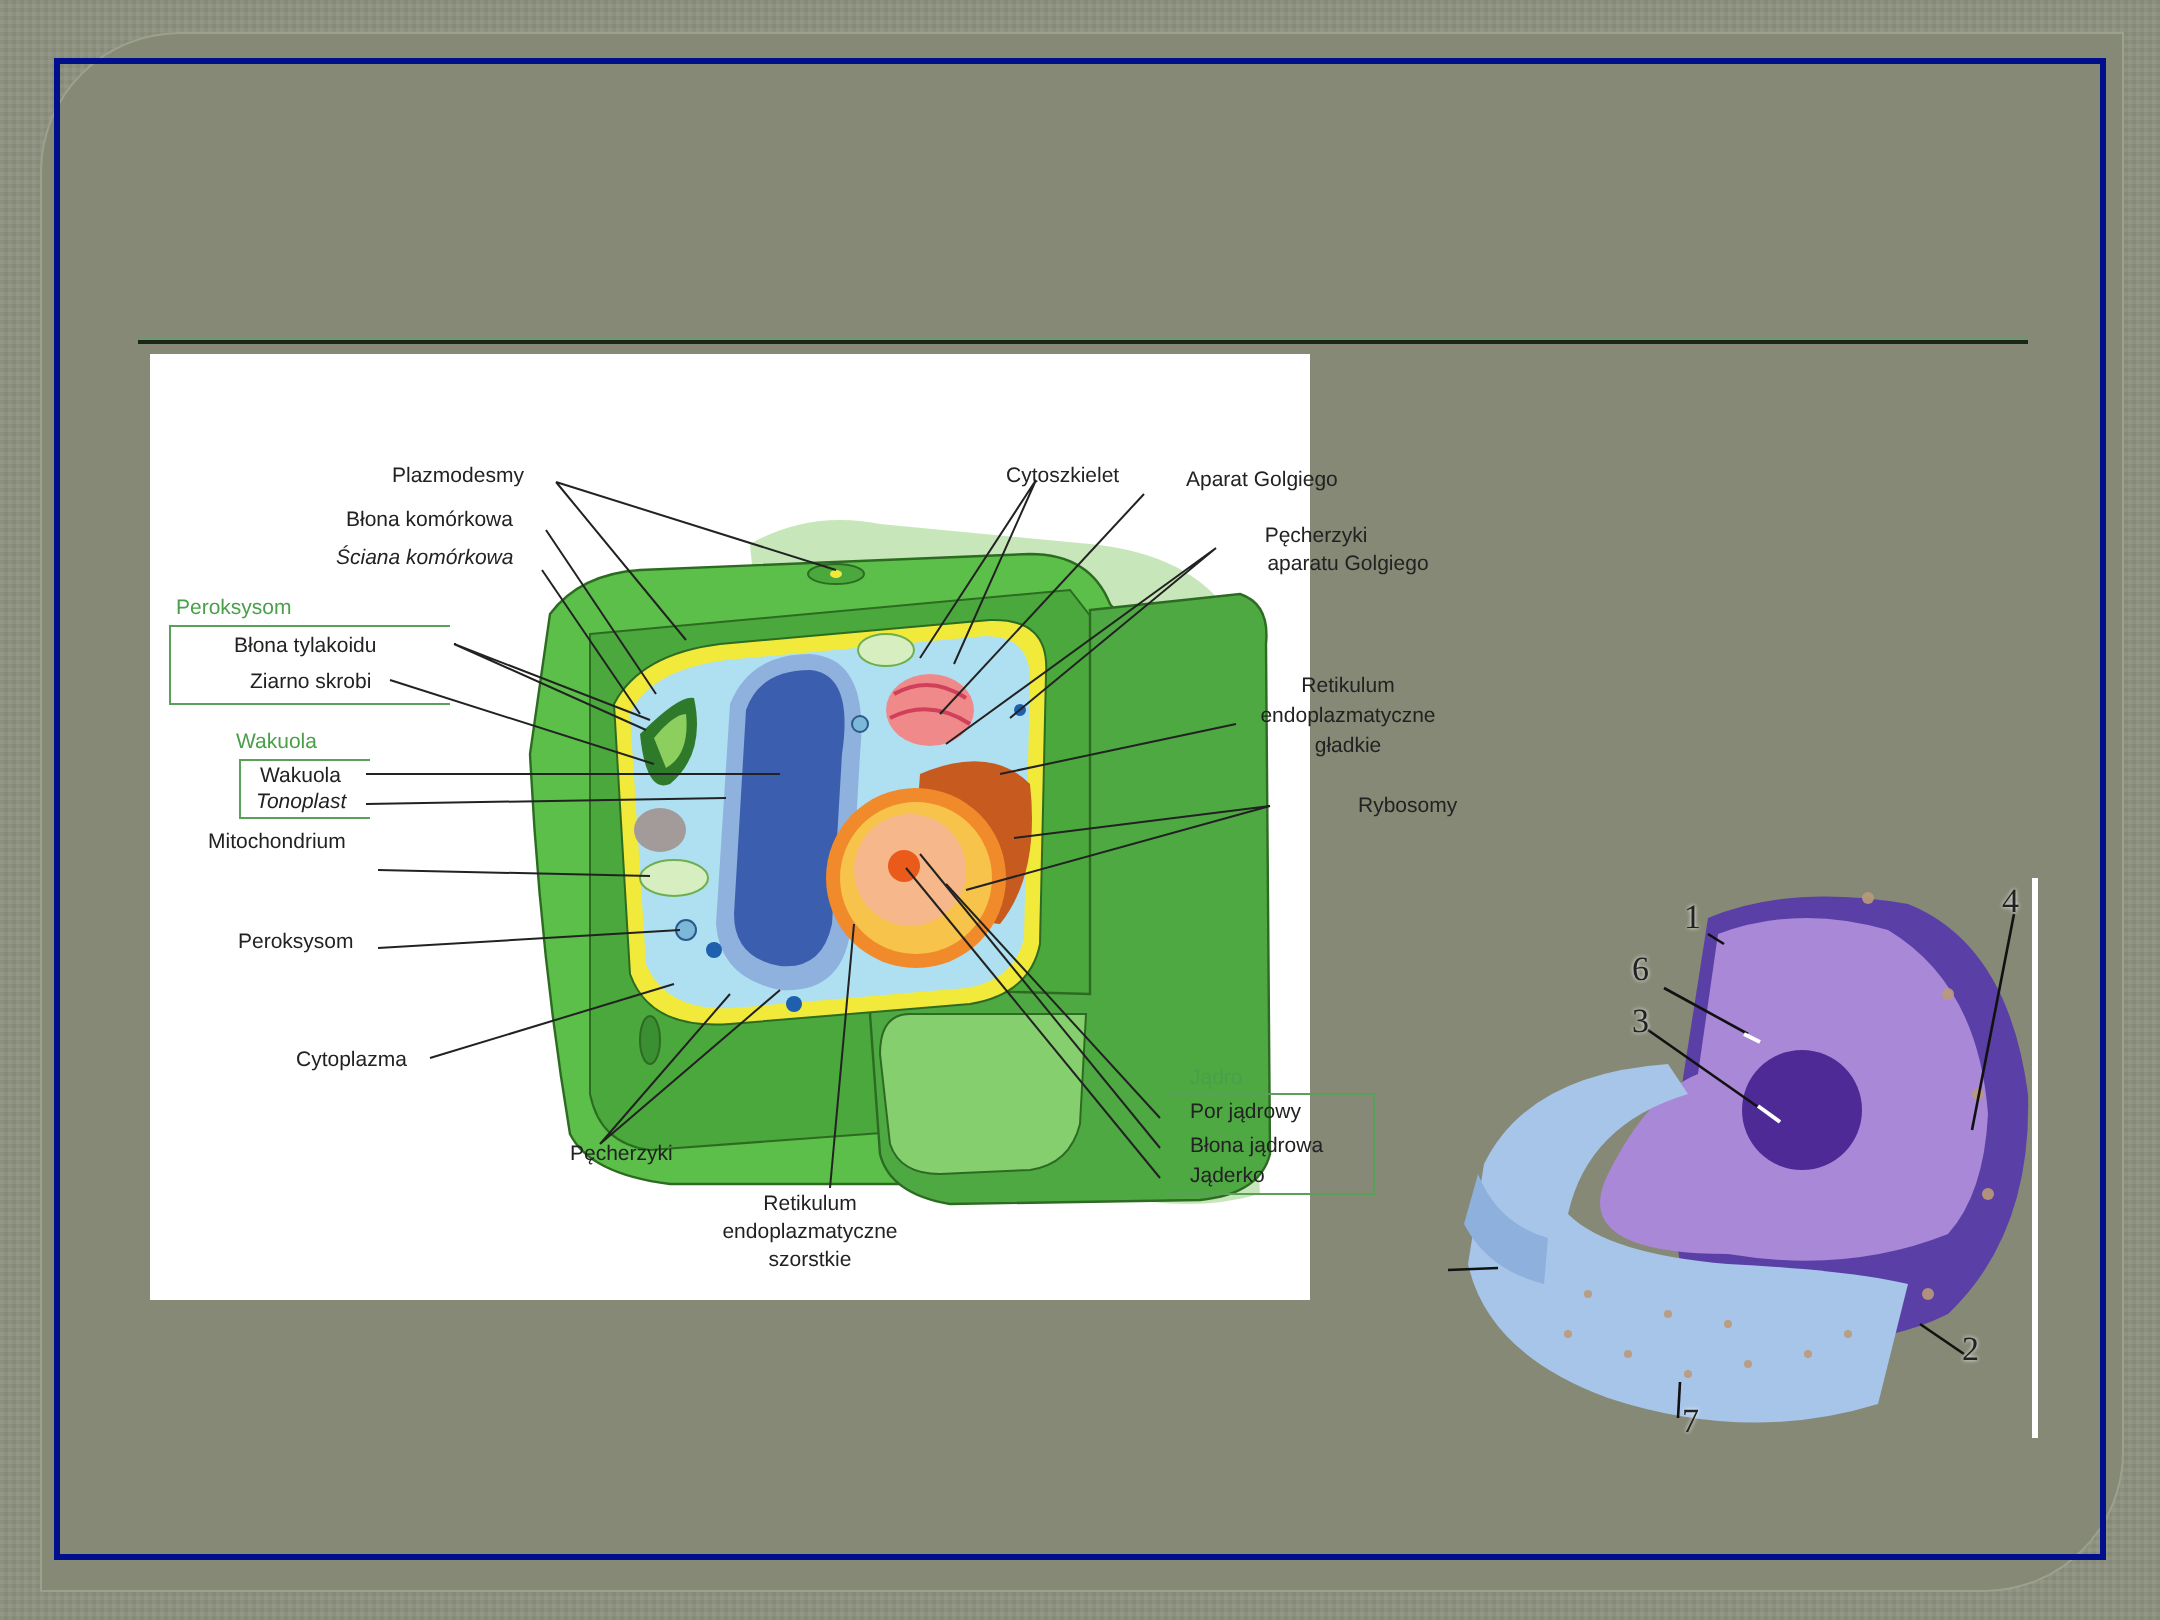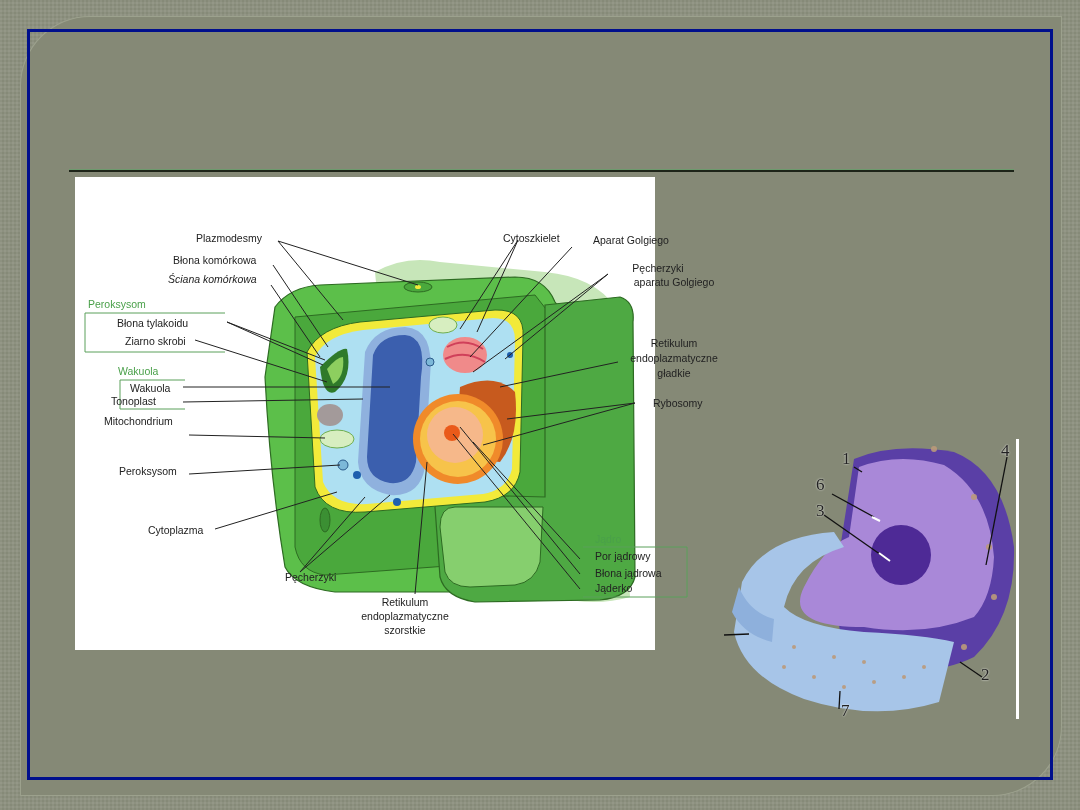--- a/index.html
+++ b/index.html
@@ -120,33 +120,33 @@
   </svg>
 
   <div class="lbl" style="left:121px;top:55px;">Plazmodesmy</div>
   <div class="lbl" style="left:98px;top:77px;">Błona komórkowa</div>
   <div class="lbl" style="left:93px;top:96px;font-style:italic;">Ściana komórkowa</div>
   <div class="grp" style="left:13px;top:121px;">Peroksysom</div>
   <div class="lbl" style="left:42px;top:140px;">Błona tylakoidu</div>
   <div class="lbl" style="left:50px;top:158px;">Ziarno skrobi</div>
   <div class="grp" style="left:43px;top:188px;">Wakuola</div>
   <div class="lbl" style="left:55px;top:205px;">Wakuola</div>
-  <div class="lbl" style="left:36px;top:218px;">Tonoplast</div>
+  <div class="lbl" style="left:53px;top:218px;font-style:italic;">Tonoplast</div>
   <div class="lbl" style="left:29px;top:238px;">Mitochondrium</div>
   <div class="lbl" style="left:44px;top:288px;">Peroksysom</div>
   <div class="lbl" style="left:73px;top:347px;">Cytoplazma</div>
 
   <div class="lbl" style="left:414px;top:55px;margin-left:14px;">Cytoszkielet</div>
   <div class="lbl" style="left:518px;top:57px;">Aparat Golgiego</div>
   <div class="lbl c" style="left:583px;top:85px;">Pęcherzyki</div>
   <div class="lbl c" style="left:583px;top:99px;padding-left:32px;">aparatu Golgiego</div>
   <div class="lbl c" style="left:599px;top:160px;">Retikulum</div>
   <div class="lbl c" style="left:599px;top:175px;">endoplazmatyczne</div>
   <div class="lbl c" style="left:599px;top:190px;">gładkie</div>
-  <div class="lbl" style="left:578px;top:220px;">Rybosomy</div>
+  <div class="lbl" style="left:604px;top:220px;">Rybosomy</div>
   <div class="grp" style="left:520px;top:356px;">Jądro</div>
   <div class="lbl" style="left:520px;top:373px;">Por jądrowy</div>
   <div class="lbl" style="left:520px;top:390px;">Błona jądrowa</div>
   <div class="lbl" style="left:520px;top:405px;">Jąderko</div>
 
   <div class="lbl" style="left:210px;top:394px;">Pęcherzyki</div>
   <div class="lbl c" style="left:330px;top:419px;">Retikulum</div>
   <div class="lbl c" style="left:330px;top:433px;">endoplazmatyczne</div>
   <div class="lbl c" style="left:330px;top:447px;">szorstkie</div>
 </div>

